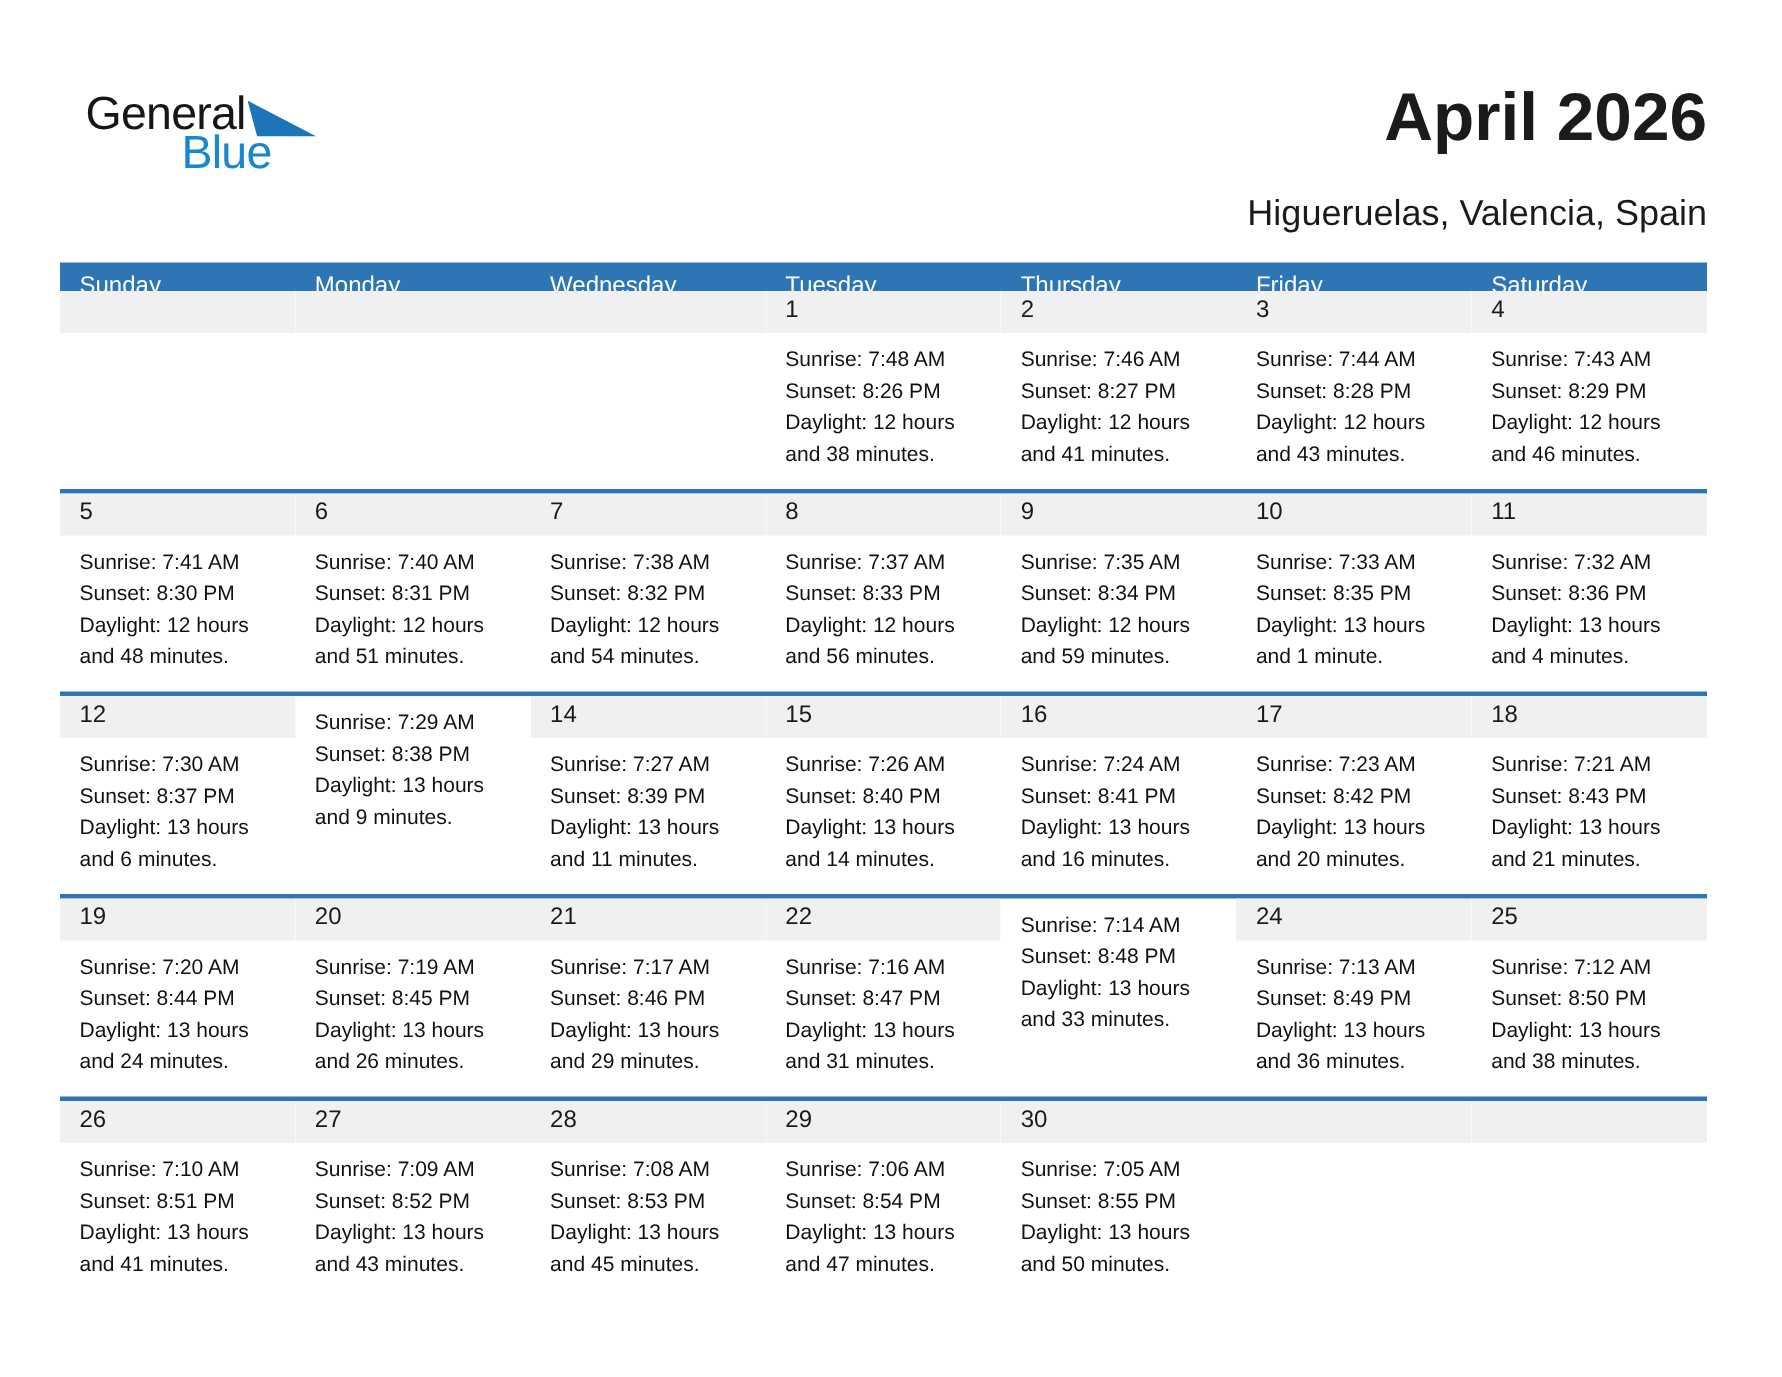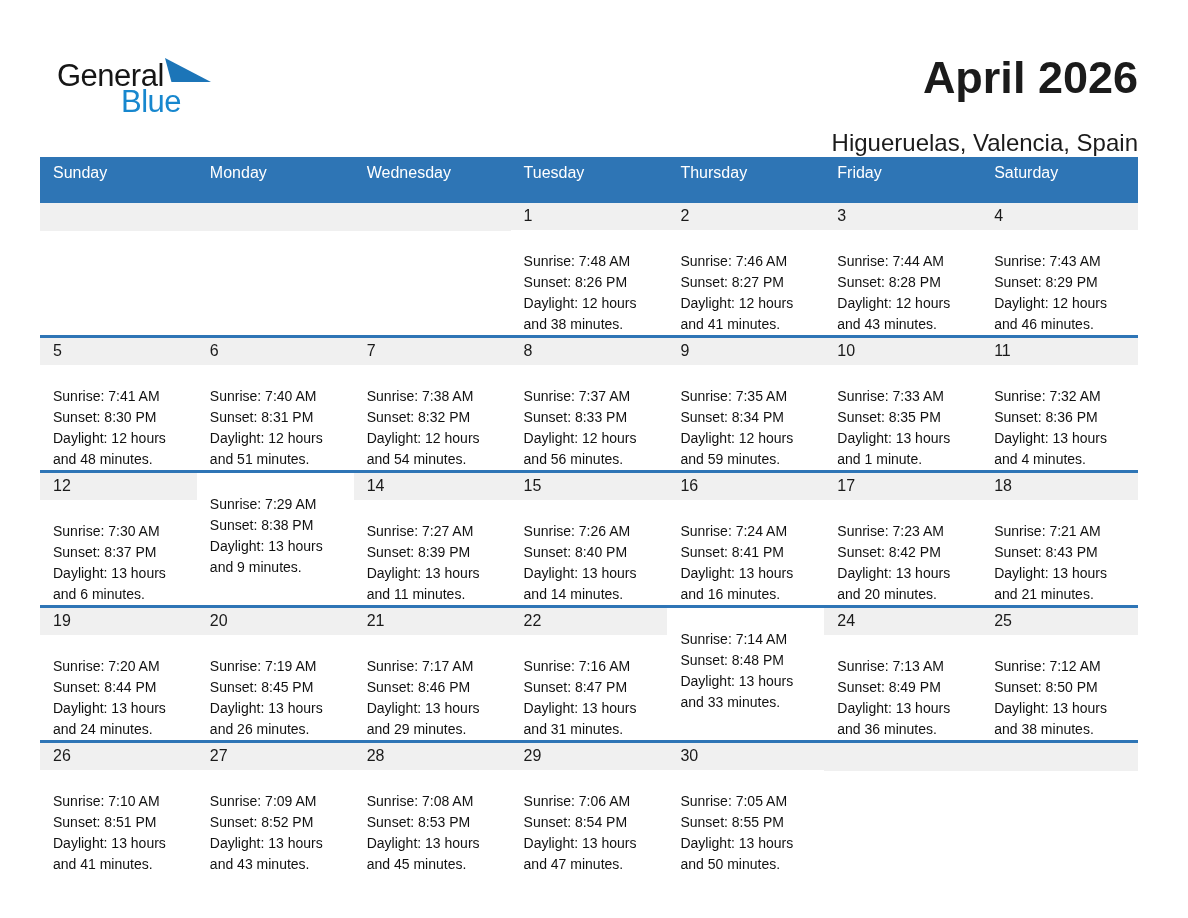--- a/index.html
+++ b/index.html
@@ -14,43 +14,43 @@
   :root {
     --header-blue:#2E75B5;
     --divider-blue:#2E75B6;
     --band-gray:#F0F0F0;
     --logo-blue:#1787CE;
     --triangle-blue:#1C75B8;
     --text-dark:#161616;
   }
   
   .logo { position:absolute; left:57px; top:58px; }
-  .logo-line1 { display:flex; align-items:flex-start; font-size:31px; font-weight:500; color:var(--text-dark); letter-spacing:-0.5px; }
+  .logo-line1 { display:flex; align-items:flex-end; font-size:31px; font-weight:500; color:var(--text-dark); letter-spacing:-0.5px; }
   .logo-triangle { margin:0 0 3px 1px; }
   .logo-line2 { font-size:31px; font-weight:500; color:var(--logo-blue); margin:-10px 0 16px 64px; letter-spacing:-0.5px; }
 
   .title-block { position:absolute; right:50px; top:56px; text-align:right; color:#1b1b1b; }
   .cal-title { font-size:45px; font-weight:700; line-height:44px; }
   .cal-subtitle { font-size:24px; font-weight:400; margin-top:29px; }
 
   
   .calendar { position:absolute; left:40px; top:157px; width:1098px; }
-  .cal-header { display:flex; height:46px; background:var(--header-blue); }
+  .cal-header { display:flex; height:19px; background:var(--header-blue);margin-top:18px; }
   .weekday-cell {
     flex:1; color:#ffffff; font-size:16px; font-weight:400;
     line-height:31px; padding-left:13px; overflow:hidden; white-space:nowrap;
   }
   .week-row { display:flex; height:135px; border-top:3px solid var(--divider-blue); }
   .week-row:first-of-type { border-top:none; height:132px; }
   .day-cell { flex:1; display:flex; flex-direction:column; overflow:hidden; }
   .day-band {
     height:28px; background:var(--band-gray);
     padding:4px 0 0 13px; font-size:16px; color:#1a1a1a;
   }
-  .day-body { padding:21px 10px 0 13px; font-size:14px; line-height:21px; color:#111111; }
+  .day-body { padding:7px 10px 0 13px; font-size:14px; line-height:21px; color:#111111; }
   .day-line { white-space:nowrap; }
 </style>
 </head>
 <body>
 
 <div class="page">
 
   <div class="logo">
     <div class="logo-line1">
       <span>General</span>

